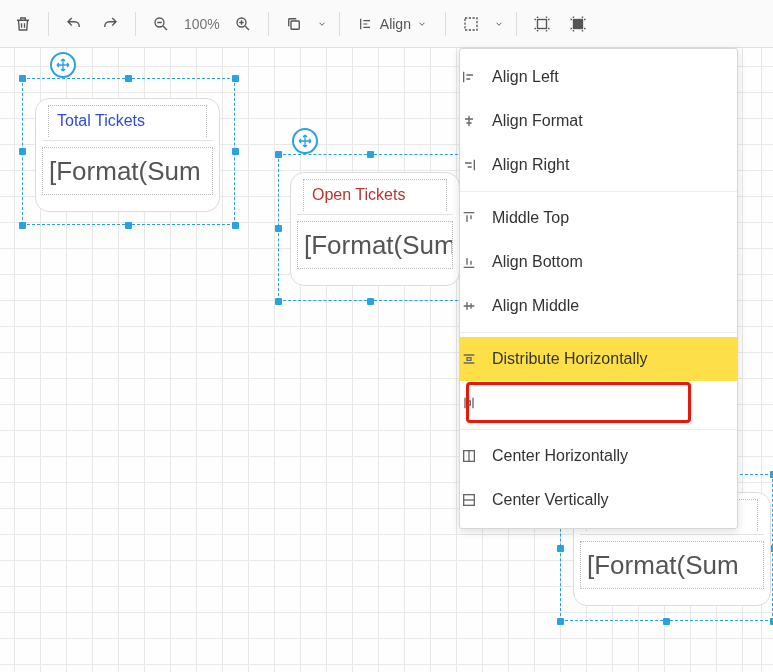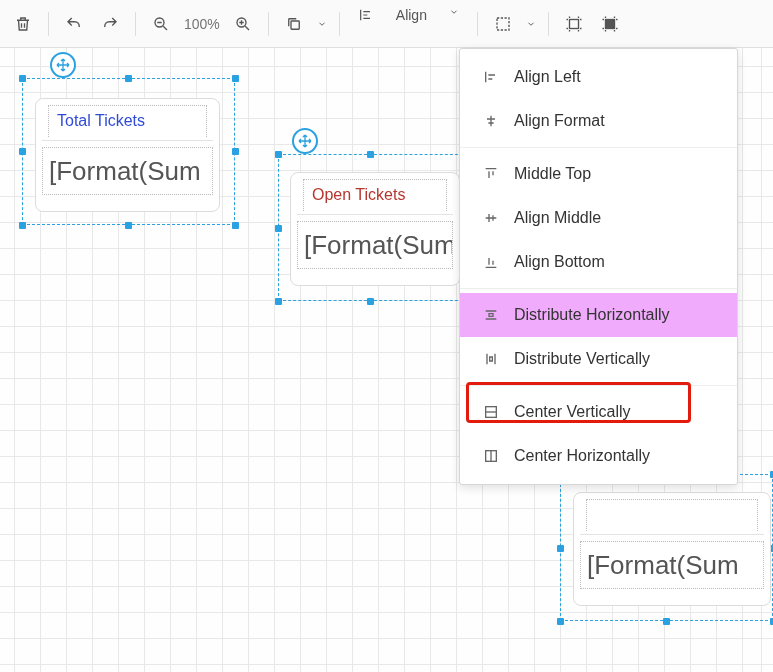--- a/index.html
+++ b/index.html
@@ -32,21 +32,21 @@
     color: #555;
   }
   .tsep {
     width: 1px;
     height: 24px;
     background: #ddd;
     margin: 0 6px;
   }
   .zoom-label { padding: 0 4px; color: #737373; }
   .align-btn {
-    display: flex; gap: 22px; padding: 0 10px; height: 34px;
+    display: flex; align-items: center; gap: 6px; padding: 0 10px; height: 34px;
     border-radius: 3px; cursor: pointer; color: #555;
   }
   .canvas-wrap {
     position: absolute;
     top: 48px; left: 0; right: 0; bottom: 0;
     overflow: hidden;
     background:
       repeating-linear-gradient(to right, #e8e8e8 0 1px, transparent 1px 26px),
       repeating-linear-gradient(to bottom, #e8e8e8 0 1px, transparent 1px 26px),
       repeating-linear-gradient(to right, #d4d4d4 0 1px, transparent 1px 104px),
@@ -71,21 +71,21 @@
     border: 2.5px solid #2aa1e0;
     border-radius: 50%;
     background: #fff;
     display: flex; align-items: center; justify-content: center;
     color: #2aa1e0;
   }
   .card {
     position: absolute;
     background: #fff;
     border: 1px solid #dcdcdc;
-    border-radius: 8px;
+    border-radius: 14px;
     overflow: hidden;
   }
   .card-title {
     margin: 6px 6px 3px 6px;
     padding: 6px 8px 0 8px;
     border: 1px dotted #bbb;
     border-bottom: none;
     font-size: 16px;
     height: 32px;
     display: flex; align-items: flex-start;
@@ -117,26 +117,26 @@
     border-radius: 3px;
     box-shadow: 0 3px 10px rgba(0,0,0,0.12);
     padding: 6px 0;
     z-index: 50;
   }
   .dd-item {
     display: flex;
     align-items: center;
     gap: 14px;
     height: 44px;
-    padding: 0 22px;
+    padding: 0 0;
     cursor: pointer;
     color: #333;
     font-size: 16px;
   }
-  .dd-item.hovered { background: #f0abfc; }
+  .dd-item.hovered { background: #fde047; }
   .dd-sep { height: 1px; background: #eee; margin: 4px 0; }
   .dd-icon { width: 18px; display: flex; justify-content: center; color: #666; font-size: 15px; }
   .highlight-box {
     position: absolute;
     border: 3px solid #e31b0c;
     border-radius: 4px;
     pointer-events: none;
     z-index: 60;
   }
   svg { display: block; }
@@ -295,76 +295,83 @@
     <span>Align Left</span>
   </div>
   <div class="dd-item">
     <span class="dd-icon">
       <svg width="16" height="16" viewBox="0 0 24 24" fill="none" stroke="currentColor" stroke-width="2">
           <path d="M12 4v16M6 9h12M8 15h8"></path>
         </svg>
     </span>
     <span>Align Format</span>
   </div>
+  <div class="dd-item">
+    <span class="dd-icon">
+      <svg width="16" height="16" viewBox="0 0 24 24" fill="none" stroke="currentColor" stroke-width="2">
+          <path d="M20 4v16M6 9h10M10 15h6"></path>
+        </svg>
+    </span>
+    <span>Align Right</span>
+  </div>
   <div class="dd-sep"></div>
   <div class="dd-item">
     <span class="dd-icon">
       <svg width="16" height="16" viewBox="0 0 24 24" fill="none" stroke="currentColor" stroke-width="2">
           <path d="M4 4h16M9 8v10M15 8v6"></path>
         </svg>
     </span>
     <span>Middle Top</span>
   </div>
   <div class="dd-item">
     <span class="dd-icon">
       <svg width="16" height="16" viewBox="0 0 24 24" fill="none" stroke="currentColor" stroke-width="2">
+          <path d="M4 20h16M9 6v10M15 10v6"></path>
+        </svg>
+    </span>
+    <span>Align Bottom</span>
+  </div>
+  <div class="dd-item">
+    <span class="dd-icon">
+      <svg width="16" height="16" viewBox="0 0 24 24" fill="none" stroke="currentColor" stroke-width="2">
           <path d="M4 12h16M9 6v12M15 8v8"></path>
         </svg>
     </span>
     <span>Align Middle</span>
-  </div>
-  <div class="dd-item">
-    <span class="dd-icon">
-      <svg width="16" height="16" viewBox="0 0 24 24" fill="none" stroke="currentColor" stroke-width="2">
-          <path d="M4 20h16M9 6v10M15 10v6"></path>
-        </svg>
-    </span>
-    <span>Align Bottom</span>
   </div>
   <div class="dd-sep"></div>
   <div class="dd-item hovered">
     <span class="dd-icon">
       <svg width="16" height="16" viewBox="0 0 24 24" fill="none" stroke="currentColor" stroke-width="2">
           <path d="M4 6h16M4 18h16M9 10h6v4H9z"></path>
         </svg>
     </span>
     <span>Distribute Horizontally</span>
   </div>
   <div class="dd-item">
     <span class="dd-icon">
       <svg width="16" height="16" viewBox="0 0 24 24" fill="none" stroke="currentColor" stroke-width="2">
           <path d="M6 4v16M18 4v16M10 9h4v6h-4z"></path>
         </svg>
     </span>
-    <span>Distribute Vertically</span>
   </div>
   <div class="dd-sep"></div>
+  <div class="dd-item">
+    <span class="dd-icon">
+      <svg width="16" height="16" viewBox="0 0 24 24" fill="none" stroke="currentColor" stroke-width="2">
+          <rect x="4" y="4" width="16" height="16"></rect>
+          <path d="M12 4v16"></path>
+        </svg>
+    </span>
+    <span>Center Horizontally</span>
+  </div>
   <div class="dd-item">
     <span class="dd-icon">
       <svg width="16" height="16" viewBox="0 0 24 24" fill="none" stroke="currentColor" stroke-width="2">
           <rect x="4" y="4" width="16" height="16"></rect>
           <path d="M4 12h16"></path>
         </svg>
     </span>
     <span>Center Vertically</span>
   </div>
-  <div class="dd-item">
-    <span class="dd-icon">
-      <svg width="16" height="16" viewBox="0 0 24 24" fill="none" stroke="currentColor" stroke-width="2">
-          <rect x="4" y="4" width="16" height="16"></rect>
-          <path d="M12 4v16"></path>
-        </svg>
-    </span>
-    <span>Center Horizontally</span>
-  </div>
 </div>
 
 <div class="highlight-box" style="top:382px; left:466px; width:225px; height:41px;"></div>
 
 </body></html>

